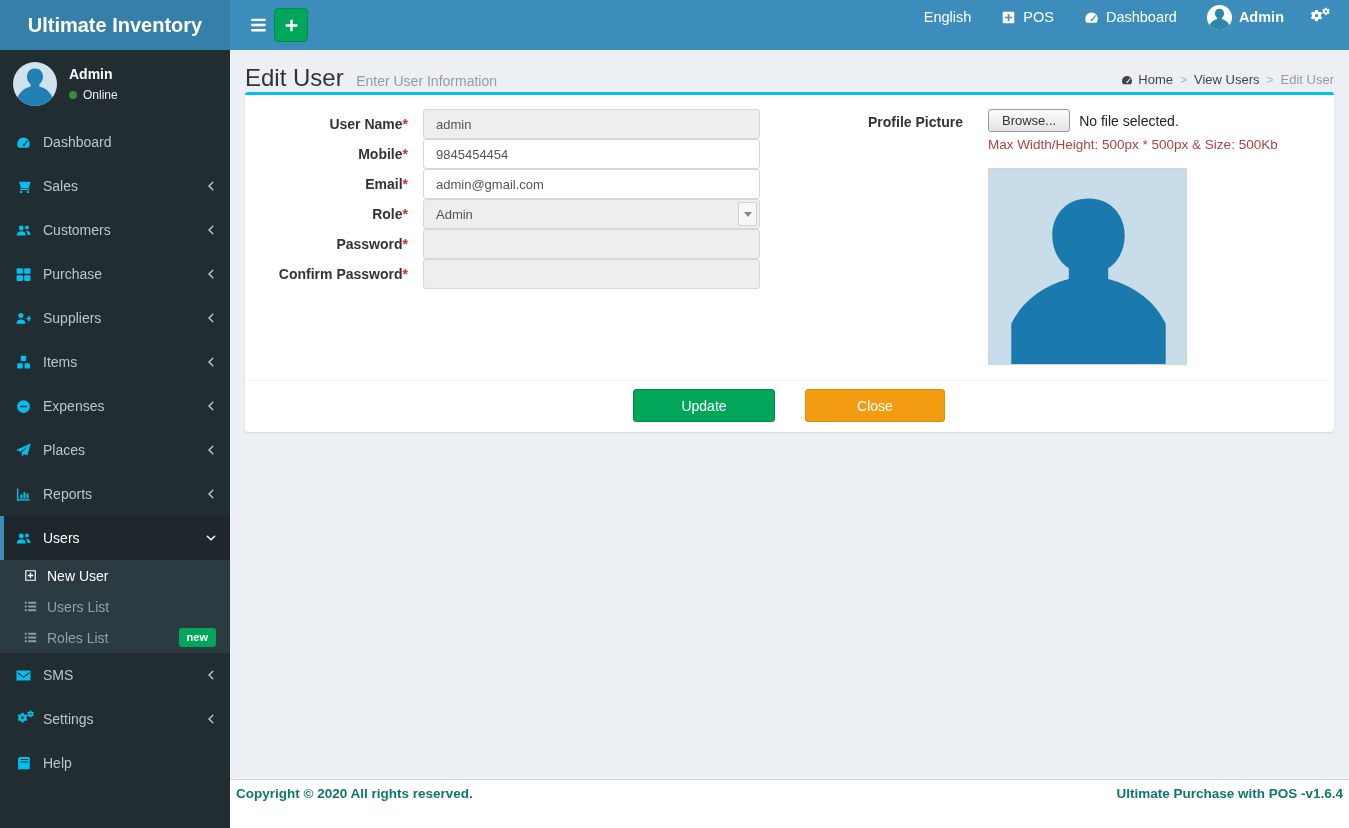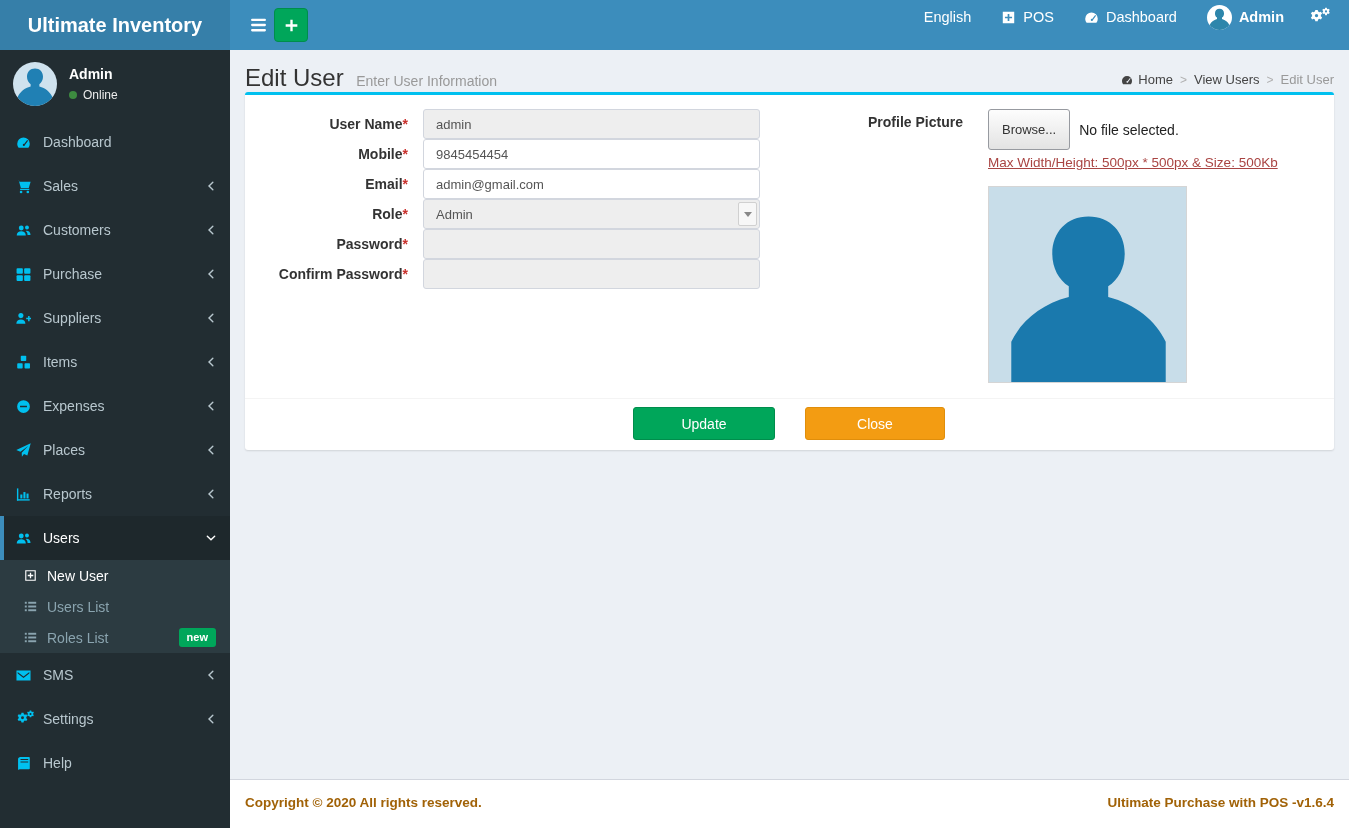--- a/index.html
+++ b/index.html
@@ -76,38 +76,38 @@
   .select{position:relative;display:flex;align-items:center;cursor:default;}
   .caret-seg{position:absolute;right:2px;top:2px;bottom:2px;width:19px;background:#f7f7f7;
     border:1px solid #d0d0d0;border-radius:2px;display:flex;align-items:center;justify-content:center;}
   .caret-tri{width:0;height:0;border-left:4px solid transparent;border-right:4px solid transparent;
     border-top:5px solid #888;}
 
   .form-right{margin-left:78px;display:flex;}
   .profile-label{width:120px;flex:none;font-size:14px;font-weight:bold;color:#333;padding-top:5px;}
   .file-row{display:flex;align-items:center;gap:9px;}
   .browse-btn{font-size:13px;color:#333;background:linear-gradient(#fdfdfd,#e3e3e3);
-    border:1px solid #979aa0;border-radius:3px;padding:12px 13px;cursor:pointer;
+    border:1px solid #979aa0;border-radius:3px;padding:3px 13px;cursor:pointer;
     font-family:"Liberation Sans","DejaVu Sans",sans-serif;}
   .file-status{font-size:14px;color:#222;}
-  .hint{color:#a94442;font-size:13.5px;margin-top:5px;text-decoration:underline;}
+  .hint{color:#a94442;font-size:13.5px;margin-top:5px;}
   .profile-img{width:199px;height:197px;margin-top:16px;border:1px solid #d5d5d5;
     background:#c8dde9;overflow:hidden;}
   .profile-img svg{width:199px;height:197px;color:#1a79ad;}
 
   .box-footer{border-top:1px solid #f4f4f4;padding:8px 15px 10px 388px;display:flex;gap:30px;}
   .btn{height:33px;border-radius:3px;color:#fff;font-size:14px;cursor:pointer;
     font-family:"Liberation Sans","DejaVu Sans",sans-serif;}
   .btn-update{width:142px;background:#00a65a;border:1px solid #008d4c;}
   .btn-close{width:140px;background:#f39c12;border:1px solid #e08e0b;}
 
   
   .main-footer{position:absolute;left:230px;right:0;bottom:0;height:49px;background:#fff;
-    border-top:1px solid #d2d6de;padding:15px;display:flex;justify-content:space-between;
-    font-size:13.5px;font-weight:bold;color:#a16207;}
+    border-top:1px solid #d2d6de;padding:6px;display:flex;justify-content:space-between;
+    font-size:13.5px;font-weight:bold;color:#0f766e;}
   .defs{position:absolute;width:0;height:0;overflow:hidden;}
 </style>
 </head>
 <body>
 
 <svg class="defs" aria-hidden="true">
   <defs>
     <symbol id="i-tacho" viewBox="0 0 16 16">
         <path fill="currentColor" fill-rule="evenodd" d="M8 2.7A6.7 6.7 0 0 0 1.3 9.4c0 1.6.55 3.05 1.47 4.2h10.46a6.68 6.68 0 0 0 1.47-4.2A6.7 6.7 0 0 0 8 2.7zm3.95 2.6-3.3 4.2a1.15 1.15 0 1 0 .9 1.1l3.3-4.5z"></path>
       </symbol>

